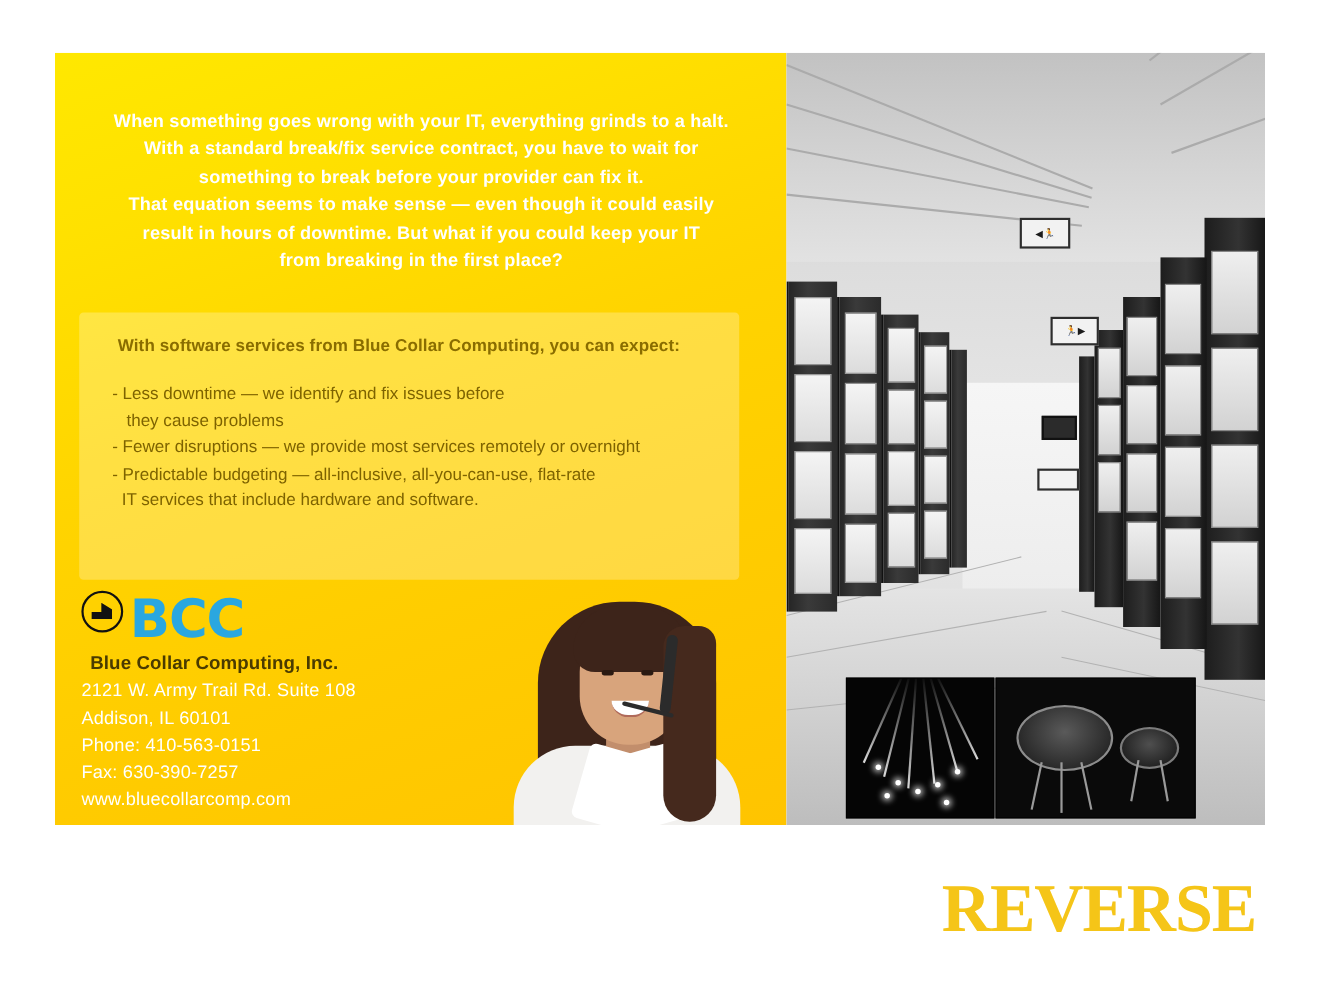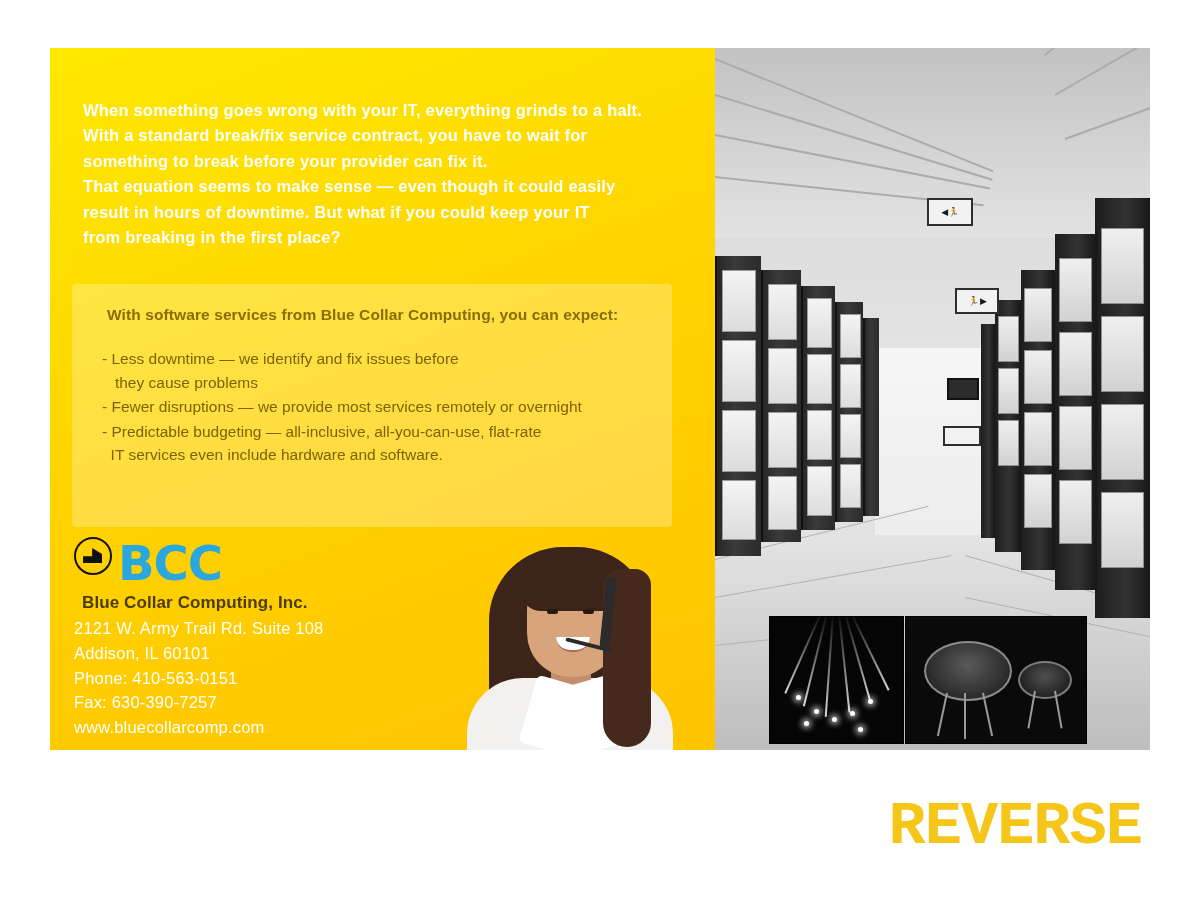--- a/index.html
+++ b/index.html
@@ -39,20 +39,21 @@
   #intro-copy {
     position: absolute;
     left: 33px;
     top: 50px;
     width: 600px;
     color: #ffffff;
     font-size: 16.5px;
     font-weight: bold;
     line-height: 25.4px;
     letter-spacing: 0.2px;
+    text-align: center;
   }
   #intro-copy p { margin: 0; }
 
   #expect-box {
     position: absolute;
     left: 22px;
     top: 236px;
     width: 600px;
     height: 243px;
     background: rgba(255,255,255,0.26);
@@ -407,21 +408,21 @@
 
   
   #reverse-label {
     position: absolute;
     right: 58px;
     bottom: 38px;
     font-size: 62px;
     font-weight: bold;
     color: #f5c518;
     letter-spacing: -1px;
-    font-family: Liberation Mono, monospace;
+    font-family: Liberation Serif, serif;
   }
 </style>
 </head>
 <body>
 
 <div id="postcard">
 
   <div id="yellow-panel">
 
     <div id="intro-copy">
@@ -433,21 +434,21 @@
       <p>from breaking in the first place?</p>
     </div>
 
     <div id="expect-box">
       <div id="expect-title">With software services from Blue Collar Computing, you can expect:</div>
       <ul id="expect-list">
         <li>- Less downtime — we identify and fix issues before</li>
         <li class="tight">   they cause problems</li>
         <li>- Fewer disruptions — we provide most services remotely or overnight</li>
         <li>- Predictable budgeting — all-inclusive, all-you-can-use, flat-rate</li>
-        <li class="tight">  IT services even include hardware and software.</li>
+        <li class="tight">  IT services that include hardware and software.</li>
       </ul>
     </div>
 
     <div id="logo-row">
       <div id="logo-mark"></div>
       <div id="logo-text">BCC</div>
     </div>
 
     <div id="company-name">Blue Collar Computing, Inc.</div>
 

